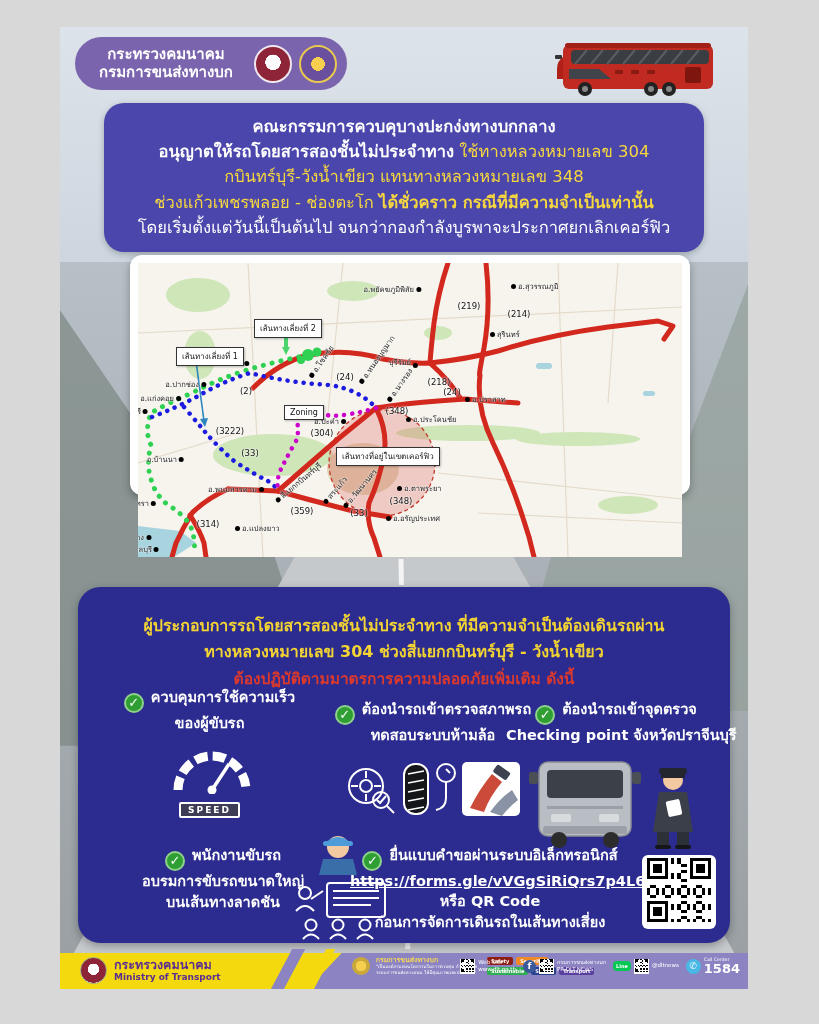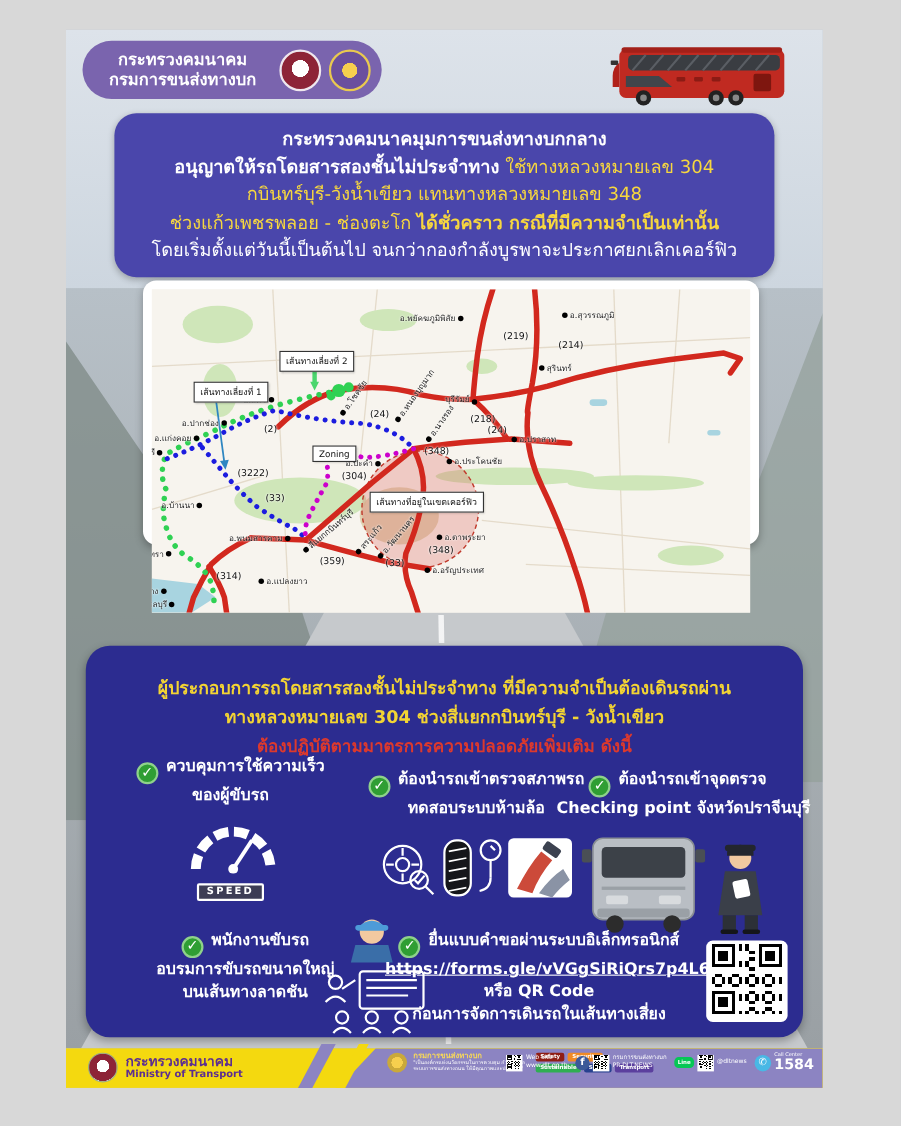--- a/index.html
+++ b/index.html
@@ -118,21 +118,21 @@
       <circle cx="30" cy="50" r="7" fill="#222"></circle>
         <circle cx="30" cy="50" r="3" fill="#888"></circle>
       <circle cx="96" cy="50" r="7" fill="#222"></circle>
         <circle cx="96" cy="50" r="3" fill="#888"></circle>
       <circle cx="114" cy="50" r="7" fill="#222"></circle>
         <circle cx="114" cy="50" r="3" fill="#888"></circle>
     </svg>
   </div>
 
   <div class="banner">
-    <div class="b-bold">กระทรวงคมนาคมุมการขนส่งทางบกกลาง</div>
+    <div class="b-bold">คณะกรรมการควบคุบางปะกง่งทางบกกลาง</div>
     <div><span class="b-bold">อนุญาตให้รถโดยสารสองชั้นไม่ประจำทาง</span> <span class="b-yel">ใช้ทางหลวงหมายเลข 304</span></div>
     <div class="b-yel">กบินทร์บุรี-วังน้ำเขียว แทนทางหลวงหมายเลข 348</div>
     <div class="b-yel"><span>ช่วงแก้วเพชรพลอย - ช่องตะโก</span> <span class="b-bold">ได้ชั่วคราว กรณีที่มีความจำเป็นเท่านั้น</span></div>
     <div>โดยเริ่มตั้งแต่วันนี้เป็นต้นไป จนกว่ากองกำลังบูรพาจะประกาศยกเลิกเคอร์ฟิว</div>
   </div>
 
   <div class="mapcard">
     <div class="mapinner">
       <svg width="544" height="294" viewBox="0 0 544 294">
         <rect width="544" height="294" fill="#f7f4ee"></rect>
@@ -208,21 +208,21 @@
             <span class="tdot"></span>
           </div>
           <div class="town" style="left: 373px; top: 23px;">
             <span class="tdot"></span>
             <span class="tlab">อ.สุวรรณภูมิ</span>
           </div>
           <div class="town" style="left: 352px; top: 71px;">
             <span class="tdot"></span>
             <span class="tlab">สุรินทร์</span>
           </div>
-          <div class="town" style="left: 296px; top: 99px; transform: translate(-100%, -50%); align-items: flex-end;">
+          <div class="town" style="left: 280px; top: 99px; transform: translate(-100%, -50%); align-items: flex-end;">
             <span class="tlab">บุรีรัมย์</span>
             <span class="tdot"></span>
           </div>
           <div class="town" style="left: 327px; top: 136px;">
             <span class="tdot"></span>
             <span class="tlab">อ.ปราสาท</span>
           </div>
           <div class="town" style="left: 268px; top: 156px;">
             <span class="tdot"></span>
             <span class="tlab">อ.ประโคนชัย</span>

